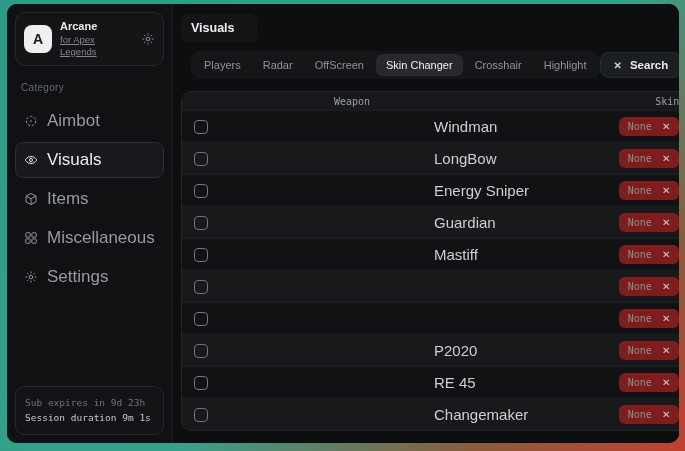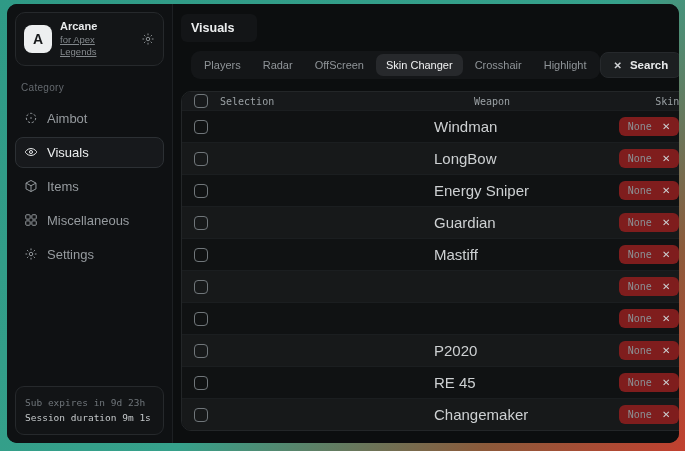--- a/index.html
+++ b/index.html
@@ -37,21 +37,21 @@
   }
   .logo-text { flex:1; line-height:1.25; }
   .logo-title { font-size:11px; font-weight:bold; color:#e9ebec; }
   .logo-sub { font-size:9.5px; color:#84898d;text-decoration:underline; }
   .logo-gear { color:#8d9295; display:flex; cursor:pointer; }
   .cat-label { font-size:10px; color:#64696e; margin:16px 6px 10px; letter-spacing:.3px; }
   .nav { display:flex; flex-direction:column; gap:3px; }
   .nav-item {
     display:flex; align-items:center; gap:9px;
     padding:7px 8px; border:1px solid transparent; border-radius:8px;
-    color:#969b9f; font-size:13px; cursor:pointer;
+    color:#969b9f; font-size:17px; cursor:pointer;
   }
   .nav-item.active {
     background:#17191c; border-color:#2c3034; color:#eceeef;
   }
   .nav-icon { display:flex; width:14px; height:14px; align-items:center; justify-content:center; }
   .nav-icon svg { width:14px; height:14px; stroke:currentColor; fill:none; stroke-width:1.7; }
   .sidebar-spacer { flex:1; }
   .sub-card {
     border:1px solid #26292c; border-radius:9px;
     background:#121416; padding:8px 9px;
@@ -209,24 +209,20 @@
             <div class="tab">Highlight</div>
           </div>
         <div class="search-btn">
           <span class="search-x">✕</span>
           <span>Search</span>
         </div>
       </div>
 
       <div class="table-card">
         <div class="t-row t-head">
-          <div class="cell-sel">
-            <div class="checkbox"></div>
-            <span>Selection</span>
-          </div>
           <div class="cell-weapon">Weapon</div>
           <div class="cell-skin">Skin</div>
         </div>
         <div class="t-body">
             <div class="t-row">
     <div class="cell-sel">
       <div class="checkbox"></div>
     </div>
     <div class="cell-weapon">Windman</div>
     <div class="cell-skin">

